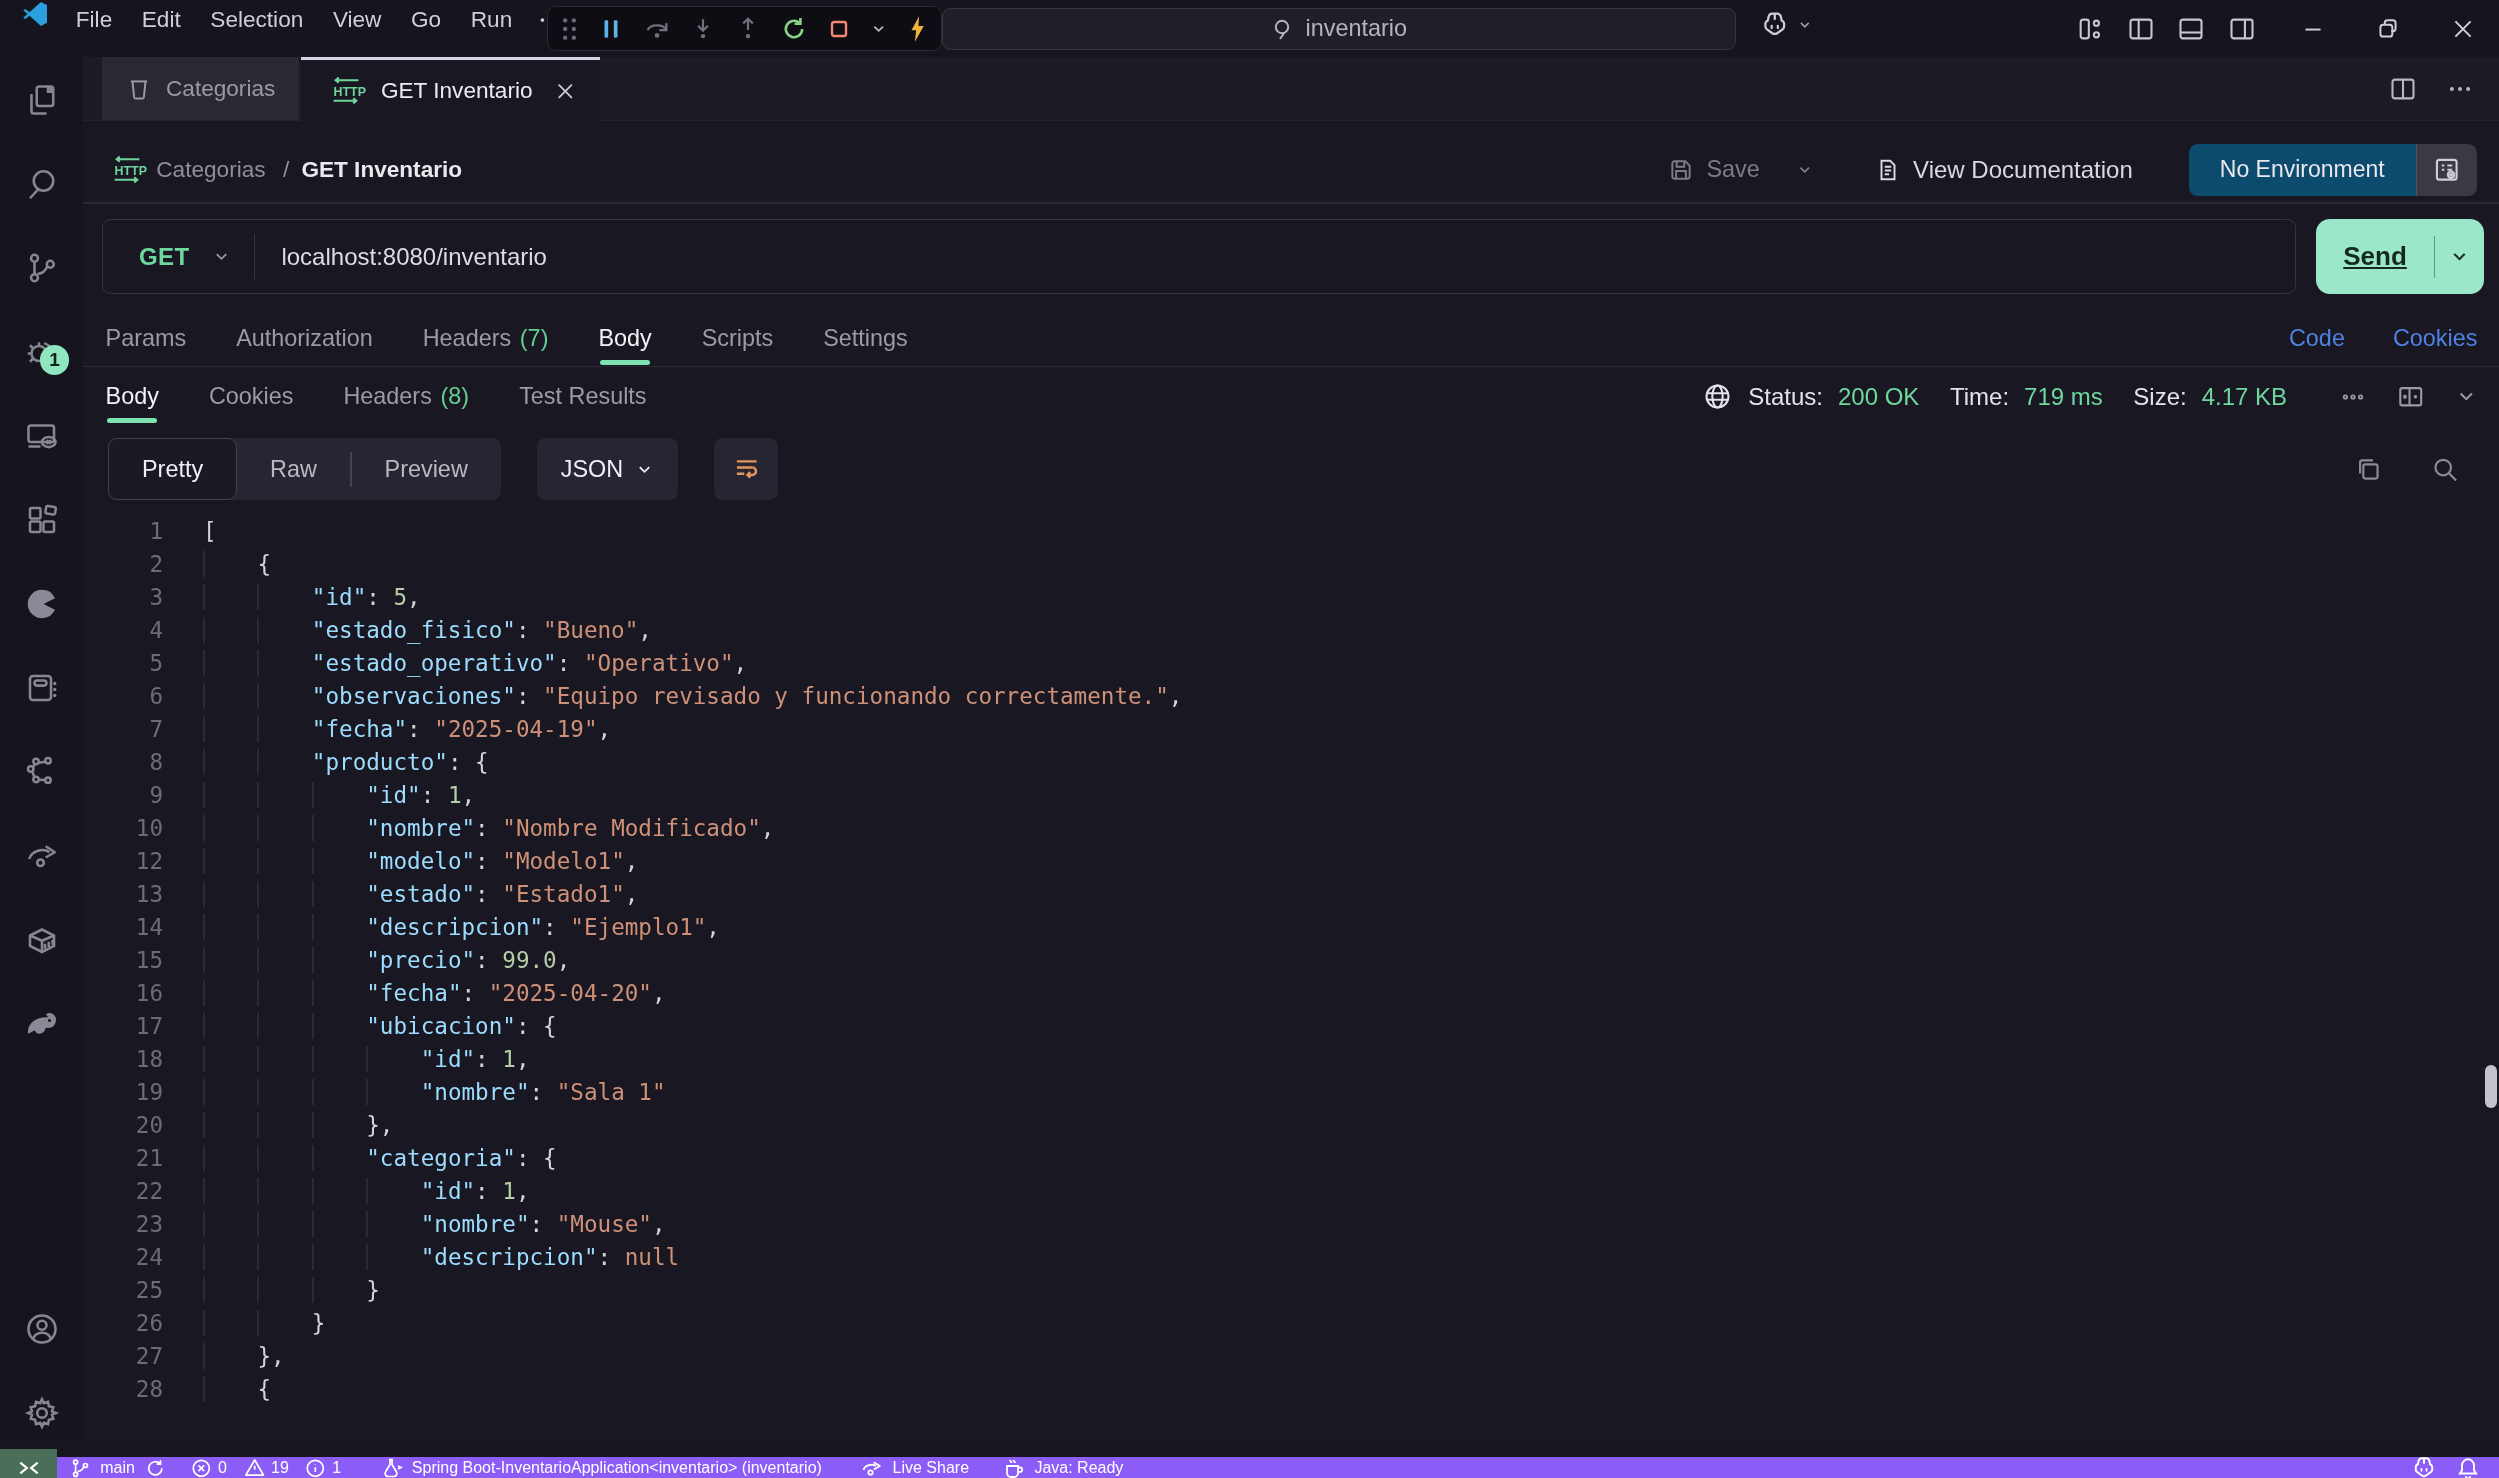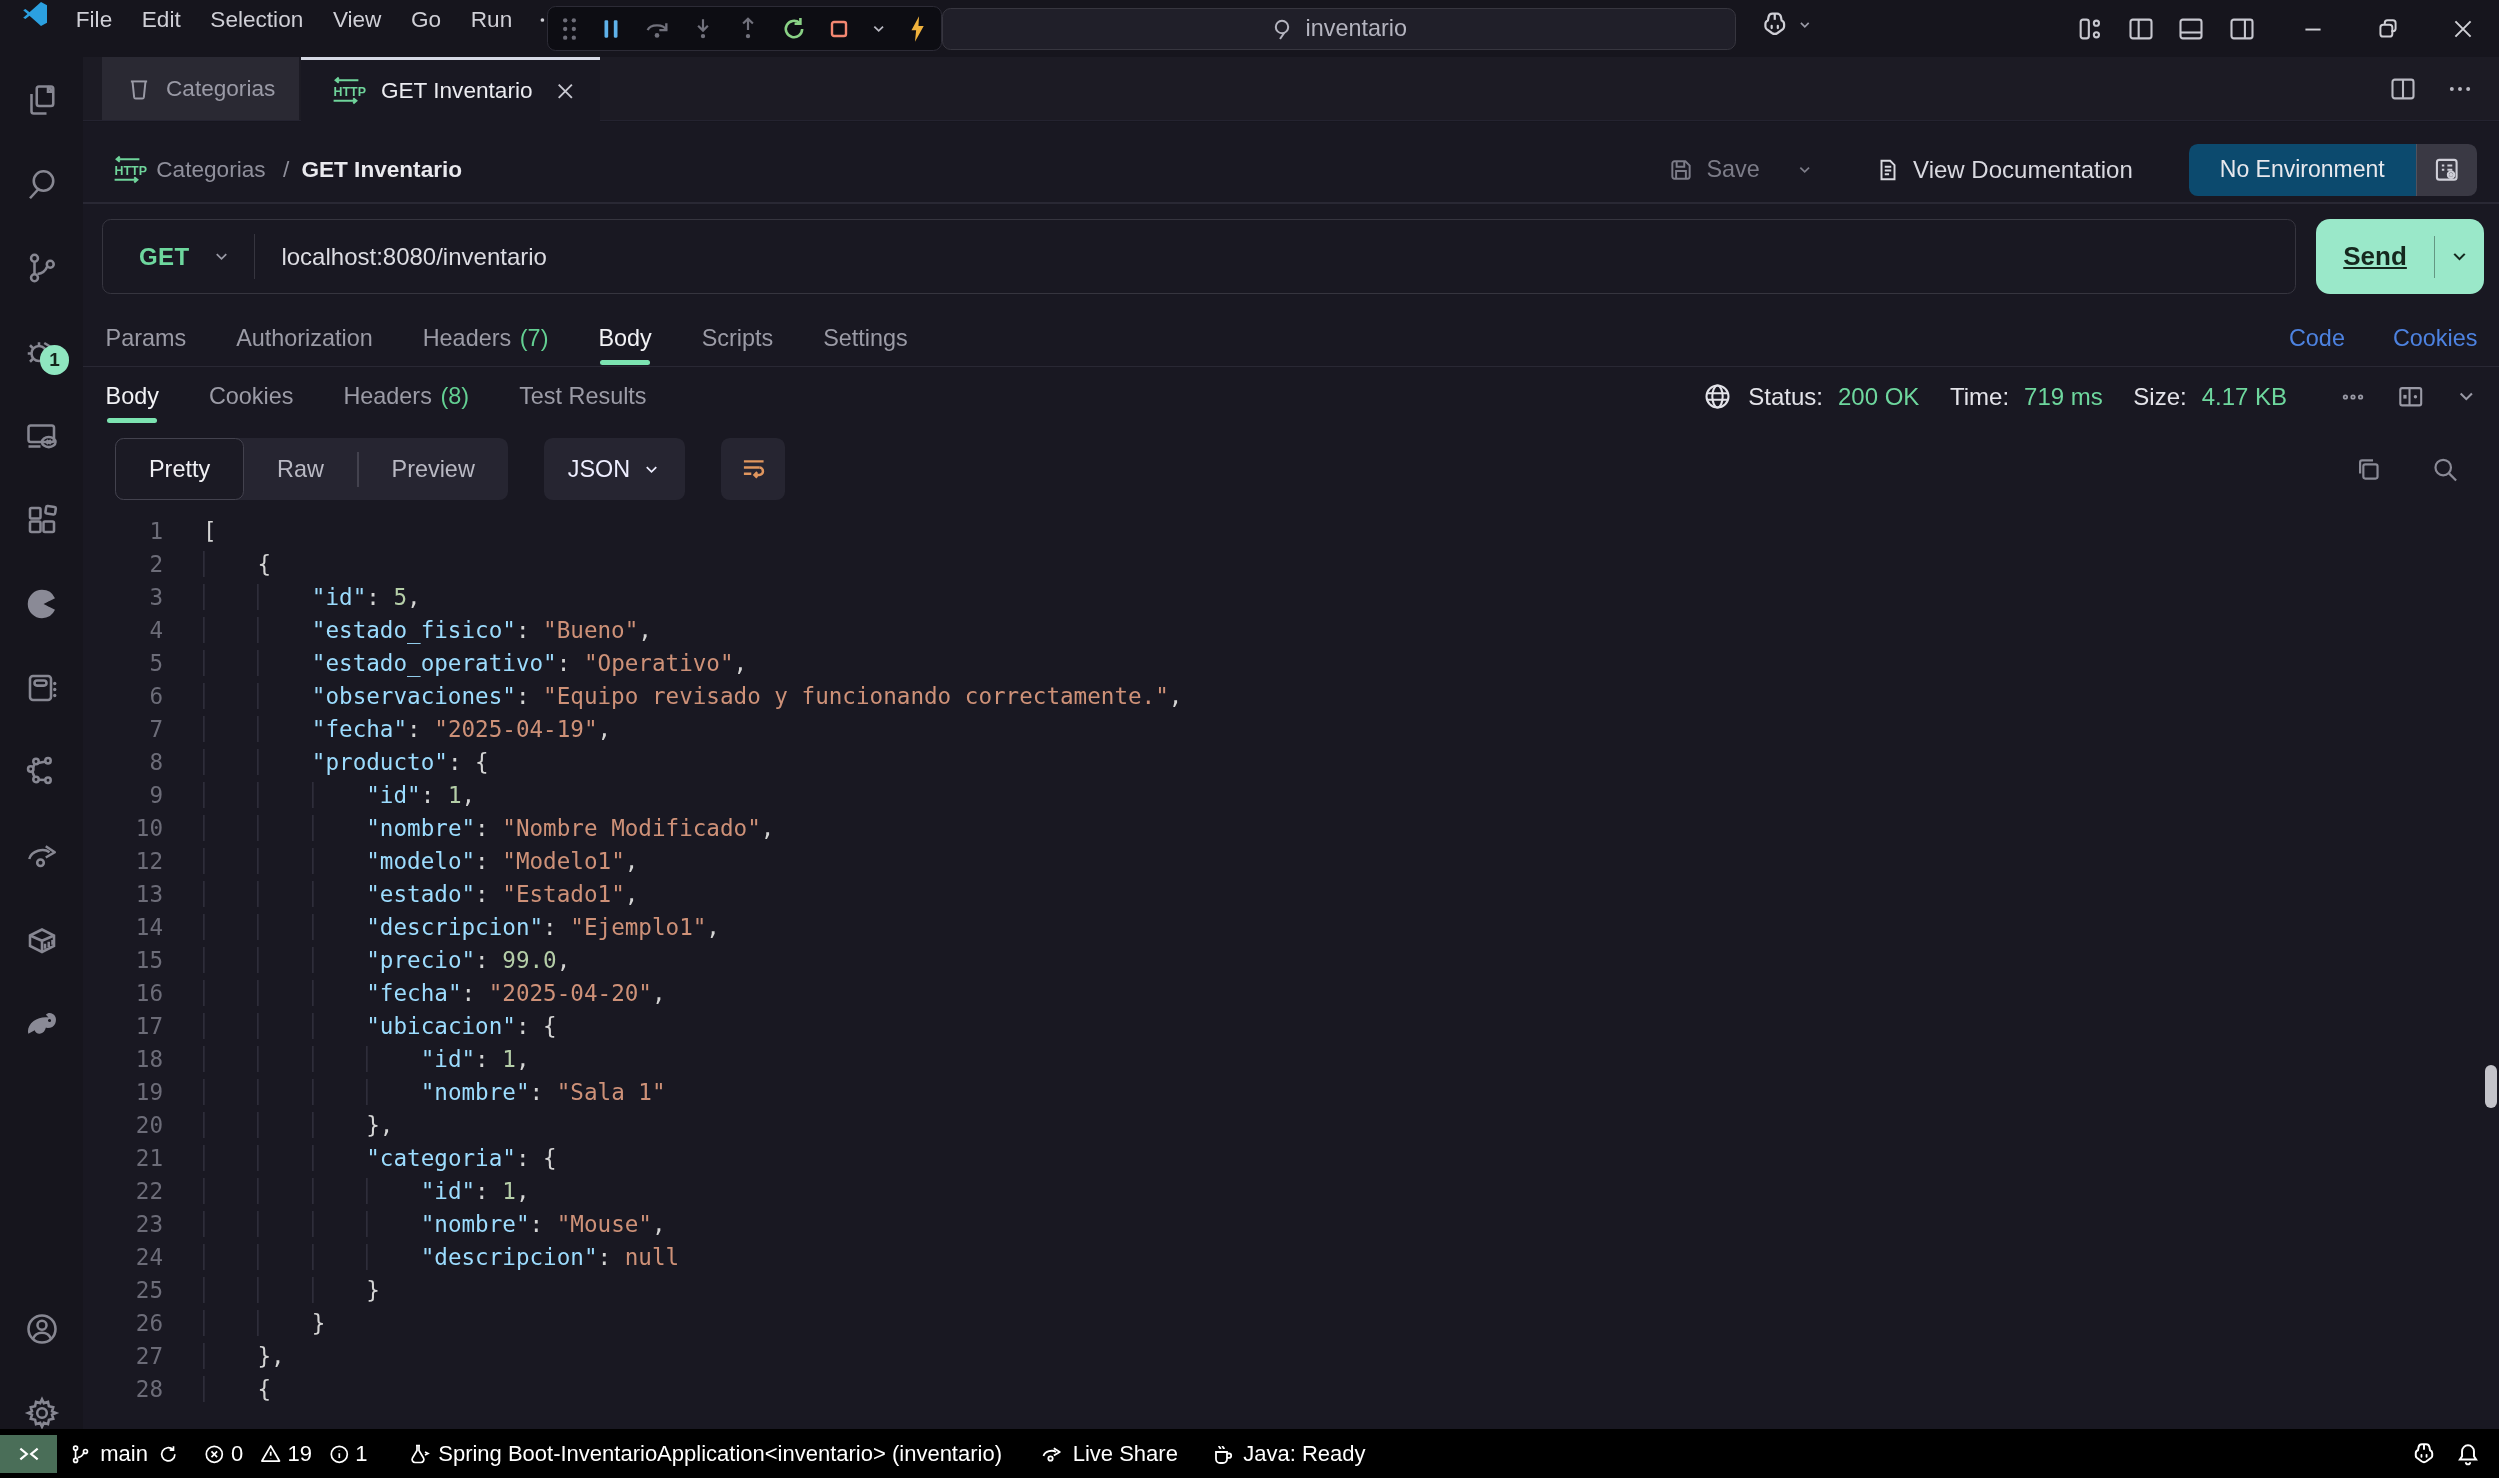--- a/index.html
+++ b/index.html
@@ -64,40 +64,40 @@
   .rtab{font-size:23.4px;color:#9b9ba6;margin-right:50px;position:relative;height:56px;display:flex;align-items:center;gap:8.7px}
   .rtab .cnt{color:#63cf92}
   .rtab.active{color:#f2f2f5;}
   .rtab.active:after{content:"";position:absolute;left:1.7px;right:1.7px;bottom:1.7px;height:5.2px;background:#7ce3b1;border-radius:2.6px;}
   .req-tabs-right{margin-left:auto;display:flex;gap:48px;}
   .link-blue{color:#4d82e0;font-size:23.4px;}
   .resp-tabs{position:absolute;top:246px;left:0;right:0;height:57px;display:flex;align-items:center;padding:0 22.6px;box-sizing:border-box;}
   .resp-meta{margin-left:auto;display:flex;align-items:center;font-size:24px;color:#e3e3e9;gap:15px}
   .meta-val{color:#6ed79e;margin-right:15.6px}
   .meta-icons{display:flex;align-items:center;gap:29.5px;margin-left:22.6px;color:#9a9aa6}
-  .resp-toolbar{position:absolute;top:314px;left:32px;right:15.6px;height:66px;display:flex;align-items:center;}
+  .resp-toolbar{position:absolute;top:314px;left:25px;right:15.6px;height:66px;display:flex;align-items:center;}
   .seg{display:flex;align-items:center;background:#262531;border-radius:8.7px;height:62px;}
   .seg-item{font-size:23.4px;color:#b9b9c3;padding:0 33px;height:62px;display:flex;align-items:center;}
   .seg-item.active{background:#1b1a24;border:1.7px solid #43424e;border-radius:8.7px;color:#f0f0f4;box-sizing:border-box;}
   .seg-sep{width:1.7px;height:35px;background:#43424e;}
   .pill{display:flex;align-items:center;gap:12px;background:#262531;border-radius:8.7px;height:62px;
       padding:0 24px;margin-left:36px;font-size:23.4px;color:#eef;}
   .toolbar-right{margin-left:auto;display:flex;align-items:center;gap:45px;color:#8a8a96;margin-right:24px}
   
   .code-area{position:absolute;top:392px;left:0;right:19px;bottom:0;overflow:hidden;
       font-family:"DejaVu Sans Mono",monospace;font-size:22.6px;}
   .code-line{height:33px;display:flex;align-items:center;white-space:pre;}
   .ln{width:80px;text-align:right;color:#6c6c78;flex:none;}
   .code{margin-left:40px;}
   .ig{display:inline-block;white-space:pre;box-shadow:inset 1.7px 0 0 #2e2d3a;}
   .tk-k{color:#9cdcfe}.tk-s{color:#ce9178}.tk-n{color:#b5cea8}.tk-p{color:#d4d4d4}.tk-u{color:#ce9178}
   .vscroll-thumb{position:absolute;right:3.5px;top:943px;width:12px;height:43px;background:#d7d7dd;border-radius:6px;opacity:.9;}
   
-  .statusbar{position:absolute;left:0;right:0;bottom:0;height:50px;background:#000000;display:flex;align-items:center;
-      color:#ffffff;font-size:22px;}
+  .statusbar{position:absolute;left:0;right:0;bottom:0;height:22px;background:#8b5cf6;display:flex;align-items:center;
+      color:#ffffff;font-size:16px;}
   .remote-btn{width:57px;height:38px;background:#4a6e58;display:flex;align-items:center;justify-content:center;flex:none;}
   .sb-item{display:flex;align-items:center;gap:8.7px;padding:0 12px;height:38px;}
   .sb-group{display:flex;align-items:center;gap:5.2px;padding:0 12px;}
   .sb-right{margin-left:auto;display:flex;align-items:center;gap:7px;padding-right:14px;}
 </style>
 </head>
 <body>
 
 <div id="app">
 

